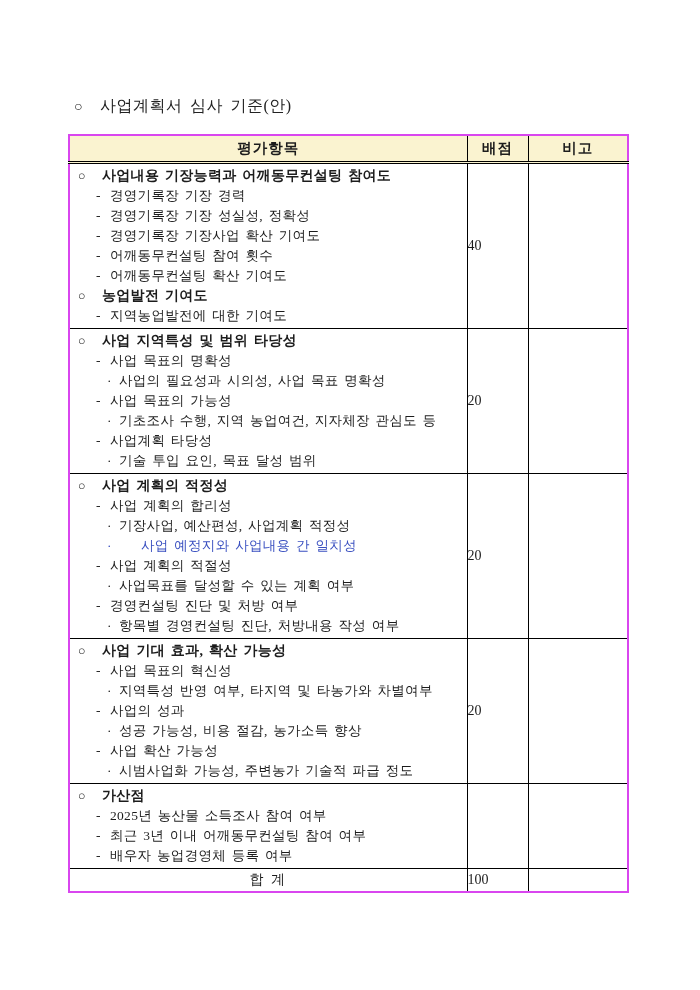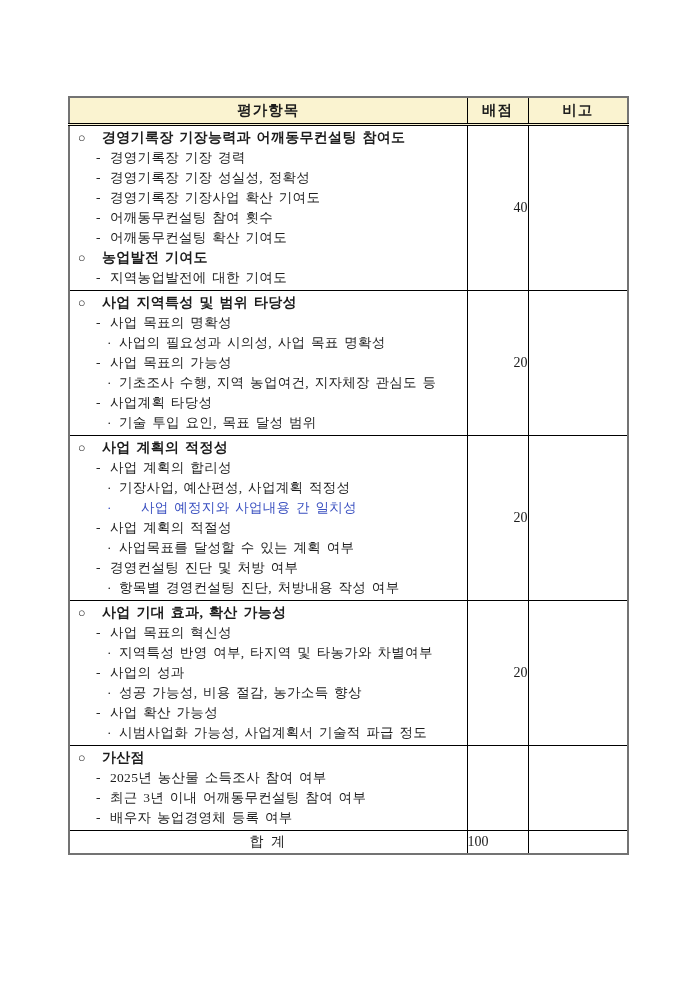--- a/index.html
+++ b/index.html
@@ -24,21 +24,21 @@
   }
   .doc-title .title-bullet {
     display: inline-block;
     width: 26px;
     font-size: 14px;
   }
   table.eval-table {
     margin-left: 68px;
     width: 559px;
     border-collapse: collapse;
-    border: 2px solid #737373;
+    border: 2px solid #d946ef;
     table-layout: fixed;
   }
   col.c-criteria { width: 398px; }
   col.c-score    { width: 61px; }
   col.c-remark   { width: 100px; }
 
   .eval-table th {
     background: #FAF3D0;
     border: 1px solid #000;
     border-bottom: 3px double #000;
@@ -63,61 +63,64 @@
   .line .bullet { flex: 0 0 auto; text-align: left; }
   .line .txt { flex: 1 1 auto; }
   .lv1 { padding-left: 8px; font-weight: bold; font-size: 14px; }
   .lv1 .bullet { width: 24px; font-size: 12.5px; }
   .lv2 { padding-left: 26px; font-size: 13.5px; }
   .lv2 .bullet { width: 14px; }
   .lv3 { padding-left: 37px; font-size: 13.5px; }
   .lv3 .bullet { width: 12px; }
 
   td.score-cell {
-    text-align: right;
+    text-align: left;
     font-size: 14px;
   }
   td.remark-cell { background: #fff; }
 
   tfoot td {
     height: 23px;
     font-size: 14px;
     font-family: Liberation Serif, serif;
   }
   tfoot td.total-label {
     text-align: center;
     letter-spacing: 2px;
   }
   tfoot td.score-cell { text-align: left; }
 </style>
 </head>
 <body>
 
 <div class="page">
 
+  <div class="doc-title">
+    <span class="title-bullet">○</span><span>사업계획서 심사 기준(안)</span>
+  </div>
 
   <table class="eval-table">
     <colgroup>
       <col class="c-criteria">
       <col class="c-score">
       <col class="c-remark">
     </colgroup>
     <thead>
       <tr>
         <th>평가항목</th>
         <th>배점</th>
         <th>비고</th>
       </tr>
     </thead>
     <tbody id="table-body">
         <tr>
           <td class="criteria-cell">
             <div class="line lv1">
               <span class="bullet">○</span>
-              <span class="txt">경영기록장 기장능력과 어깨동무컨설팅 참여도</span>
+              <span class="txt">사업내용 기장능력과 어깨동무컨설팅 참여도</span>
             </div>
             <div class="line lv2">
               <span class="bullet">-</span>
               <span class="txt">경영기록장 기장 경력</span>
             </div>
             <div class="line lv2">
               <span class="bullet">-</span>
               <span class="txt">경영기록장 기장 성실성, 정확성</span>
             </div>
             <div class="line lv2">
@@ -237,21 +240,21 @@
             <div class="line lv3">
               <span class="bullet">·</span>
               <span class="txt">성공 가능성, 비용 절감, 농가소득 향상</span>
             </div>
             <div class="line lv2">
               <span class="bullet">-</span>
               <span class="txt">사업 확산 가능성</span>
             </div>
             <div class="line lv3">
               <span class="bullet">·</span>
-              <span class="txt">시범사업화 가능성, 사업계획서 기술적 파급 정도</span>
+              <span class="txt">시범사업화 가능성, 주변농가 기술적 파급 정도</span>
             </div>
           </td>
           <td class="score-cell">20</td>
           <td class="remark-cell"></td>
         </tr>
         <tr>
           <td class="criteria-cell">
             <div class="line lv1">
               <span class="bullet">○</span>
               <span class="txt">가산점</span>

